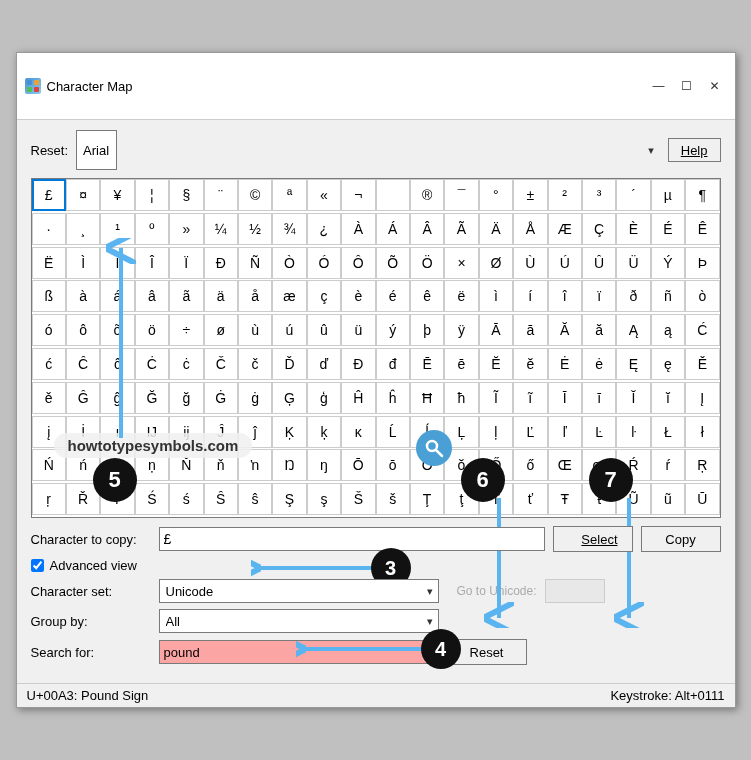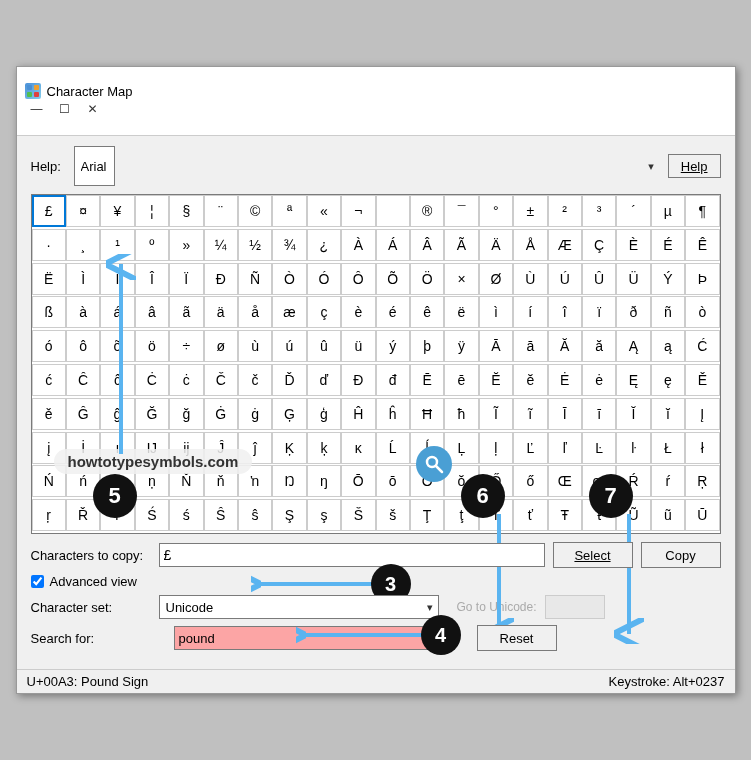--- a/index.html
+++ b/index.html
@@ -14,26 +14,26 @@
       height: 760px;
     }
     .window {
       width: 720px;
       background: #f0f0f0;
       border: 1px solid #999;
       box-shadow: 2px 2px 8px rgba(0,0,0,0.4);
     }
     .title-bar {
       background: #fff;
-      padding: 16px 8px;
-      display: flex;
+      padding: 23px 8px;
+      display: flex;
+      align-items: center;
       justify-content: space-between;
       border-bottom: 1px solid #ccc;
       user-select: none;
-      flex-direction: column;
     }
     .title-bar-left {
       display: flex;
       align-items: center;
       gap: 6px;
     }
     .title-icon {
       width: 16px;
       height: 16px;
       background: linear-gradient(135deg, #4a90d9, #87ceeb);
@@ -196,21 +196,21 @@
     }
     .select-btn, .copy-btn {
       height: 26px;
       padding: 0 14px;
       border: 1px solid #7a7a7a;
       background: #f0f0f0;
       cursor: pointer;
       font-size: 13px;
       min-width: 80px;
     }
-    .select-btn { text-decoration: underline; }
+    .select-btn { text-decoration: underline; text-align: right; }
     .advanced-row {
       display: flex;
       align-items: center;
       gap: 6px;
       margin-bottom: 6px;
     }
     .adv-checkbox {
       width: 13px;
       height: 13px;
       cursor: pointer;
@@ -256,21 +256,21 @@
       width: 60px;
       height: 24px;
       border: 1px solid #ccc;
       background: #e8e8e8;
       padding: 0 4px;
       font-size: 13px;
     }
     .search-row {
       display: flex;
       align-items: center;
-      gap: 23px;
+      gap: 8px;
       margin-bottom: 8px;
     }
     .search-label { min-width: 120px; color: #000; }
     .search-input {
       flex: 1;
       max-width: 280px;
       height: 24px;
       border: 1px solid #7a7a7a;
       padding: 0 4px;
       font-size: 13px;
@@ -323,21 +323,21 @@
     <div class="title-controls">
       <button class="title-btn">—</button>
       <button class="title-btn">☐</button>
       <button class="title-btn close">✕</button>
     </div>
   </div>
 
   <div class="content">
 
     <div class="font-row">
-      <span class="font-label">Help:</span>
+      <span class="font-label">Reset:</span>
       <div class="font-select-wrapper">
         <select class="font-select">
           <option>Arial</option>
         </select>
       </div>
       <button class="help-btn">Help</button>
     </div>
 
     <div class="grid-area">
       <div class="char-grid" id="charGrid">
@@ -581,21 +581,21 @@
         <defs>
           <marker id="ah7" markerWidth="8" markerHeight="8" refX="4" refY="4" orient="auto">
             <path d="M0,0 L4,8 L8,0" fill="none" stroke="#5ab4f0" stroke-width="1.5"></path>
           </marker>
         </defs>
         <line x1="15" y1="0" x2="15" y2="120" stroke="#5ab4f0" stroke-width="4" marker-end="url(#ah7)"></line>
       </svg>
     </div>
 
     <div class="copy-to-row" style="position:relative;">
-      <span class="copy-label">Characters to copy:</span>
+      <span class="copy-label">Character to copy:</span>
       <input class="copy-input" value="£" style="">
       <button class="select-btn">Select</button>
       <button class="copy-btn">Copy</button>
     </div>
 
     <div class="advanced-row" style="position:relative;">
       <input type="checkbox" class="adv-checkbox" checked="" style="">
       <span class="adv-label">Advanced view</span>
 
       <svg style="position:absolute;left:220px;top:-8px;width:160px;height:36px;">
@@ -614,20 +614,28 @@
       <span class="field-label">Character set:</span>
       <div class="field-select-wrapper">
         <select class="field-select">
           <option>Unicode</option>
         </select>
       </div>
       <span class="goto-label">Go to Unicode:</span>
       <input class="goto-input" style="">
     </div>
 
+    <div class="field-row">
+      <span class="field-label">Group by:</span>
+      <div class="field-select-wrapper">
+        <select class="field-select">
+          <option>All</option>
+        </select>
+      </div>
+    </div>
 
     <div class="search-row" style="position:relative;">
       <span class="search-label">Search for:</span>
       <input class="search-input" value="pound" style="">
       <button class="reset-btn">Reset</button>
 
       <svg style="position:absolute;left:265px;top:-8px;width:160px;height:36px;">
         <defs>
           <marker id="ah4" markerWidth="8" markerHeight="8" refX="0" refY="4" orient="auto">
             <path d="M8,0 L0,4 L8,8" fill="none" stroke="#5ab4f0" stroke-width="1.5"></path>
@@ -635,15 +643,15 @@
         </defs>
         <line x1="155" y1="18" x2="10" y2="18" stroke="#5ab4f0" stroke-width="4" marker-end="url(#ah4)"></line>
       </svg>
 
       <div class="circle-badge" style="position:absolute;left:390px;top:-10px;width:40px;height:40px;font-size:20px;">4</div>
     </div>
   </div>
 
   <div class="status-bar">
     <span>U+00A3: Pound Sign</span>
-    <span>Keystroke: Alt+0237</span>
+    <span>Keystroke: Alt+0111</span>
   </div>
 </div>
 
 </body></html>

